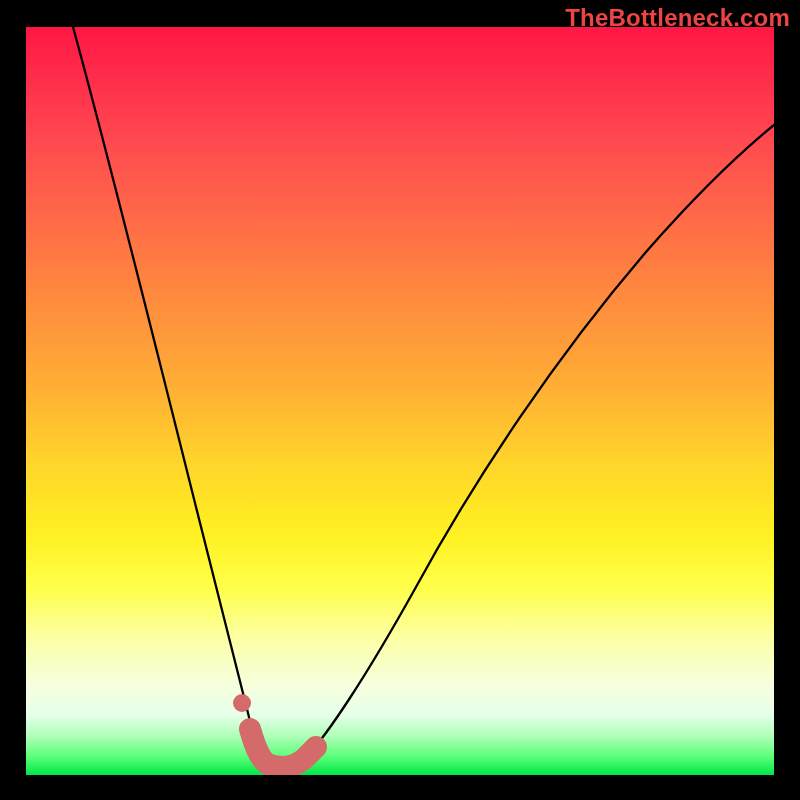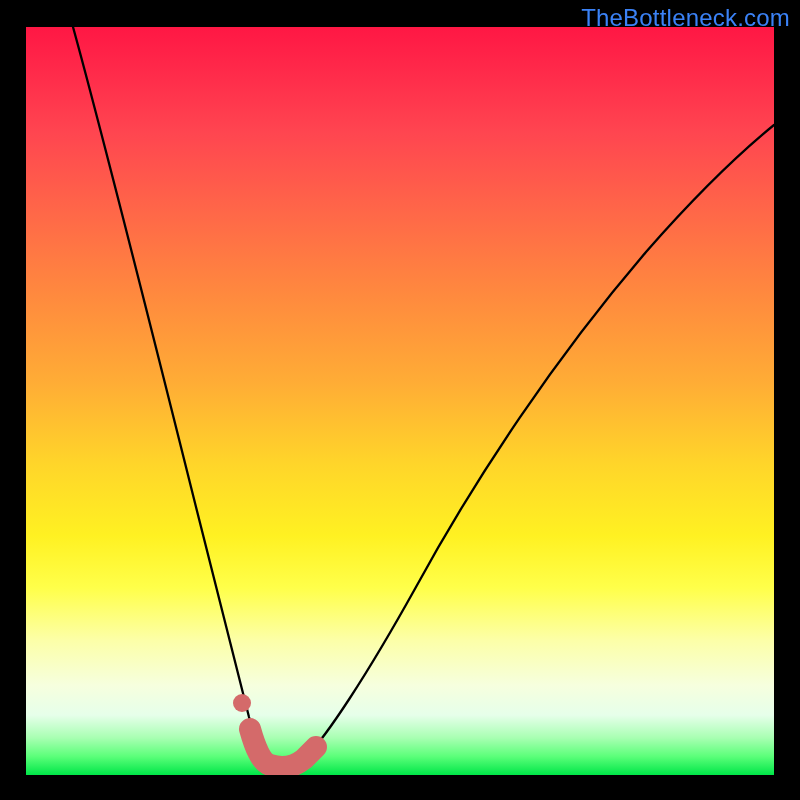--- a/index.html
+++ b/index.html
@@ -32,23 +32,23 @@
       #e6ffea 92%,
       #a9ffb3 95%,
       #5cff7a 97.5%,
       #00e648 100%
     );
   }
   .watermark {
     position: absolute;
     top: 4px;
     right: 10px;
-    color: #3b82f6;
+    color: #ef4444;
     font-size: 24px;
-    font-weight: 400;
+    font-weight: 700;
     letter-spacing: 0.2px;
     z-index: 5;
   }
   svg.plot {
     position: absolute;
     left: 0;
     top: 0;
     width: 748px;
     height: 748px;
     z-index: 2;

